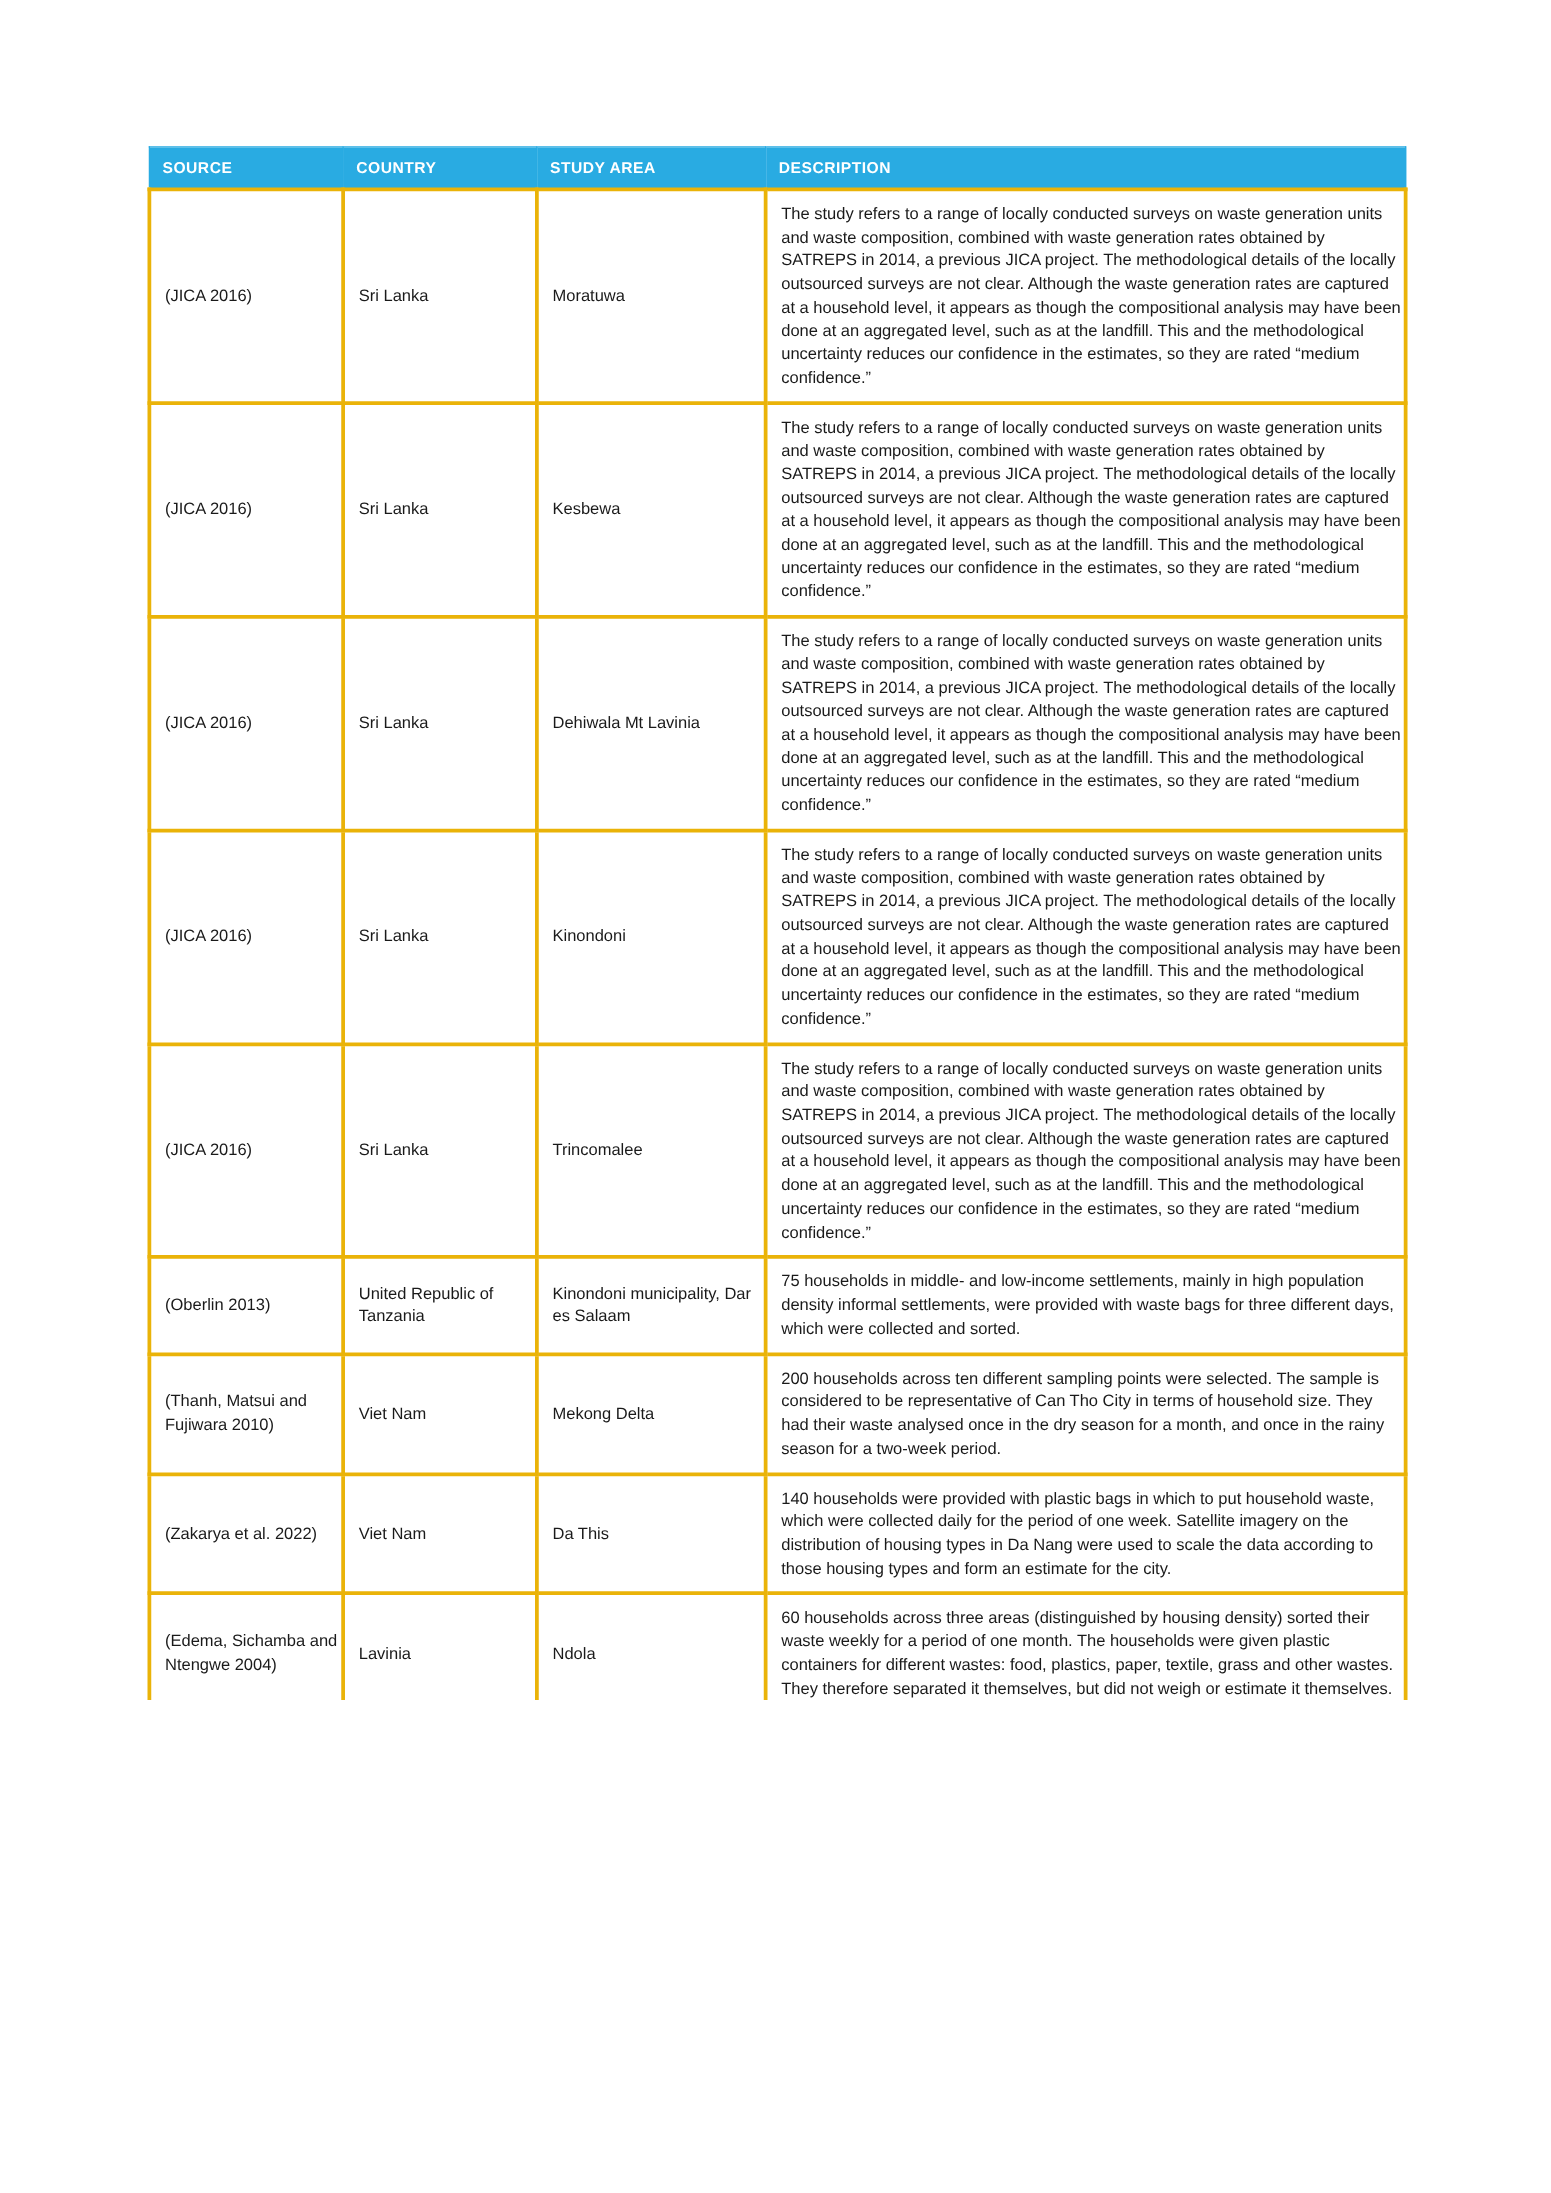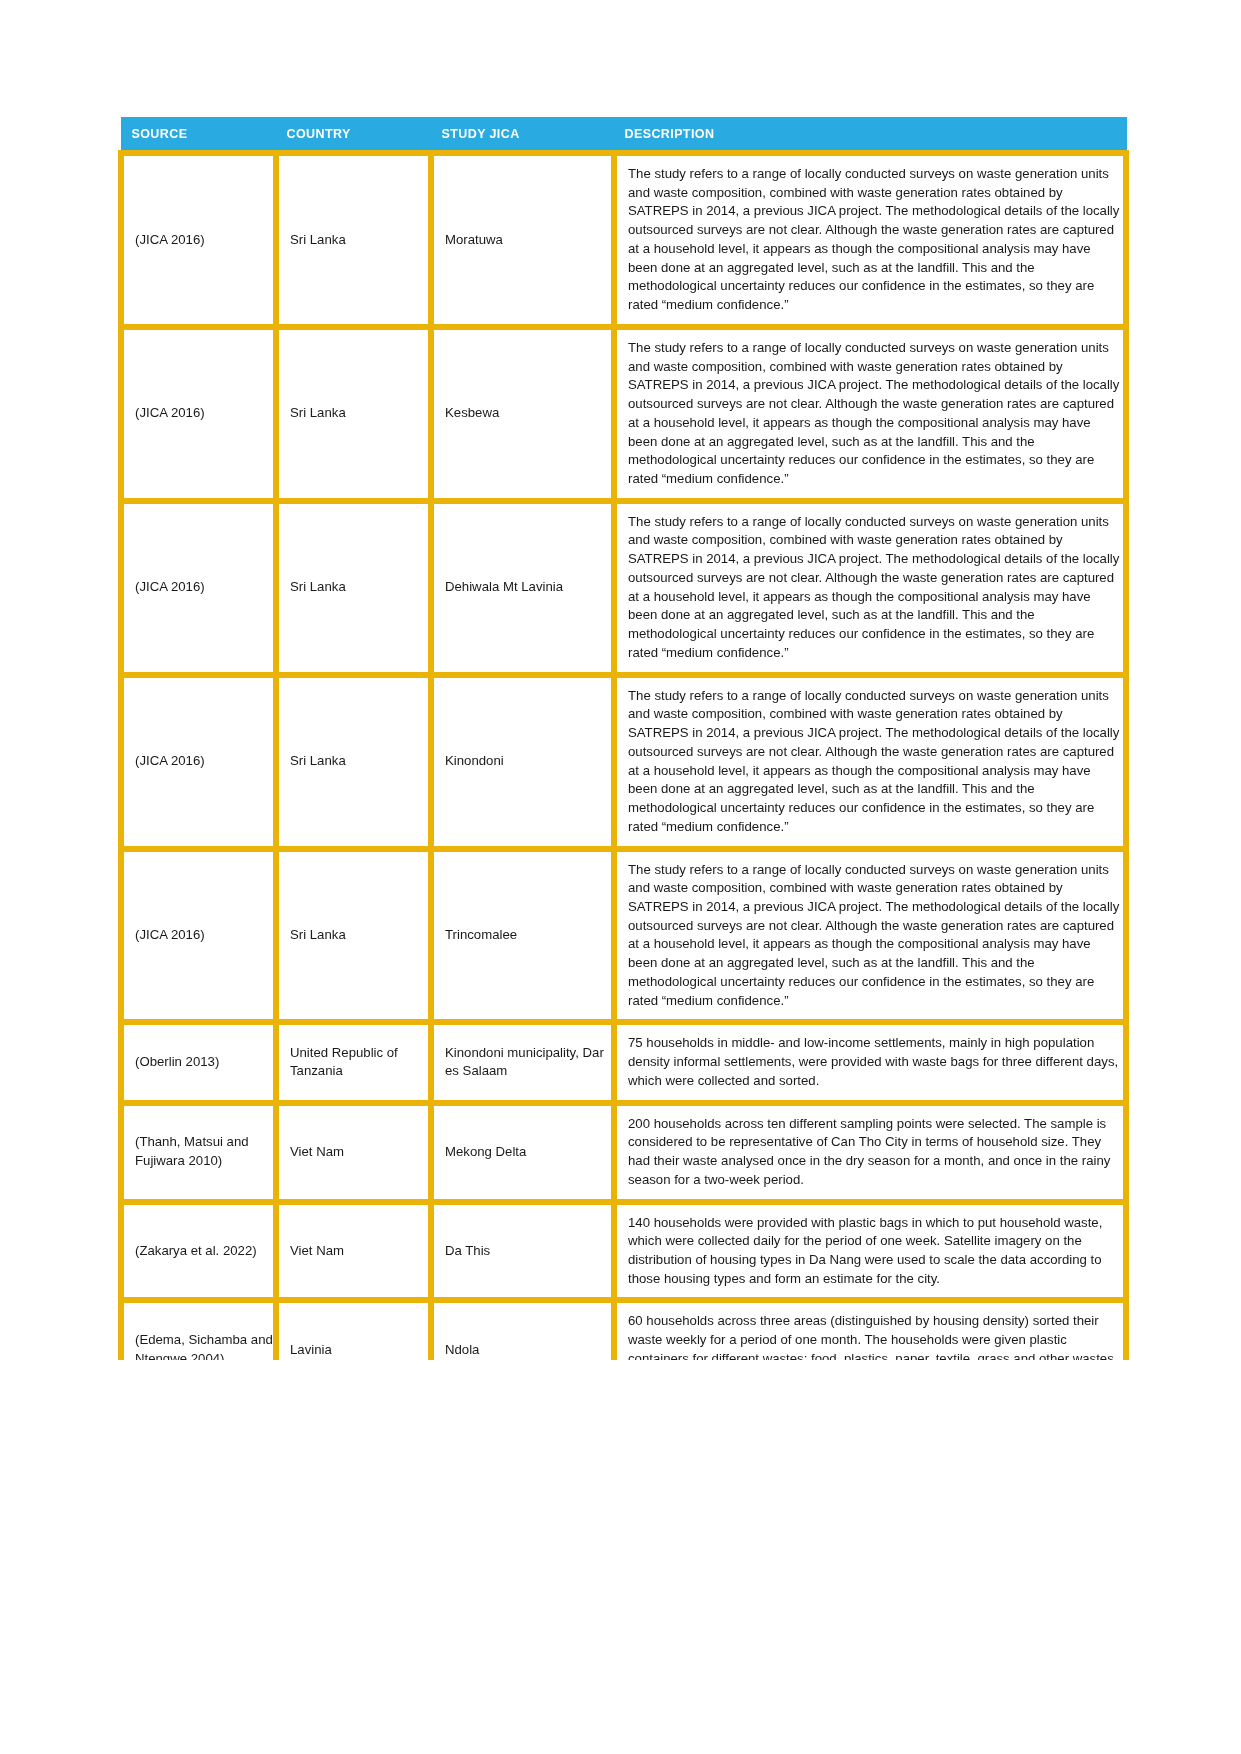--- a/index.html
+++ b/index.html
@@ -43,21 +43,21 @@
     font-size: 12.5px;
     font-weight: bold;
     letter-spacing: 0.4px;
     text-align: left;
     padding: 8px 10px 8px 10px;
     border: 1px solid #29abe2;
     vertical-align: middle;
     height: 16px;
   }
   table.data-table tbody td {
-    border: 6px solid #eab308;
+    border: 3px solid #eab308;
     padding: 9px 0 9px 11px;
     font-size: 13.2px;
     line-height: 1.42;
     vertical-align: middle;
     color: #1a1a1a;
   }
   table.data-table tbody td.desc {
     vertical-align: middle;
   }
   .footer {
@@ -98,21 +98,21 @@
       <colgroup>
         <col class="c-source">
         <col class="c-country">
         <col class="c-area">
         <col class="c-desc">
       </colgroup>
       <thead>
         <tr>
           <th>SOURCE</th>
           <th>COUNTRY</th>
-          <th>STUDY JICA</th>
+          <th>STUDY AREA</th>
           <th>DESCRIPTION</th>
         </tr>
       </thead>
       <tbody>
         <tr>
           <td>(JICA 2016)</td>
           <td>Sri Lanka</td>
           <td>Moratuwa</td>
           <td class="desc">The study refers to a range of locally conducted surveys on waste generation units and waste composition, combined with waste generation rates obtained by SATREPS in 2014, a previous JICA project. The methodological details of the locally outsourced surveys are not clear. Although the waste generation rates are captured at a household level, it appears as though the compositional analysis may have been done at an aggregated level, such as at the landfill. This and the methodological uncertainty reduces our confidence in the estimates, so they are rated “medium confidence.”</td>
         </tr>

